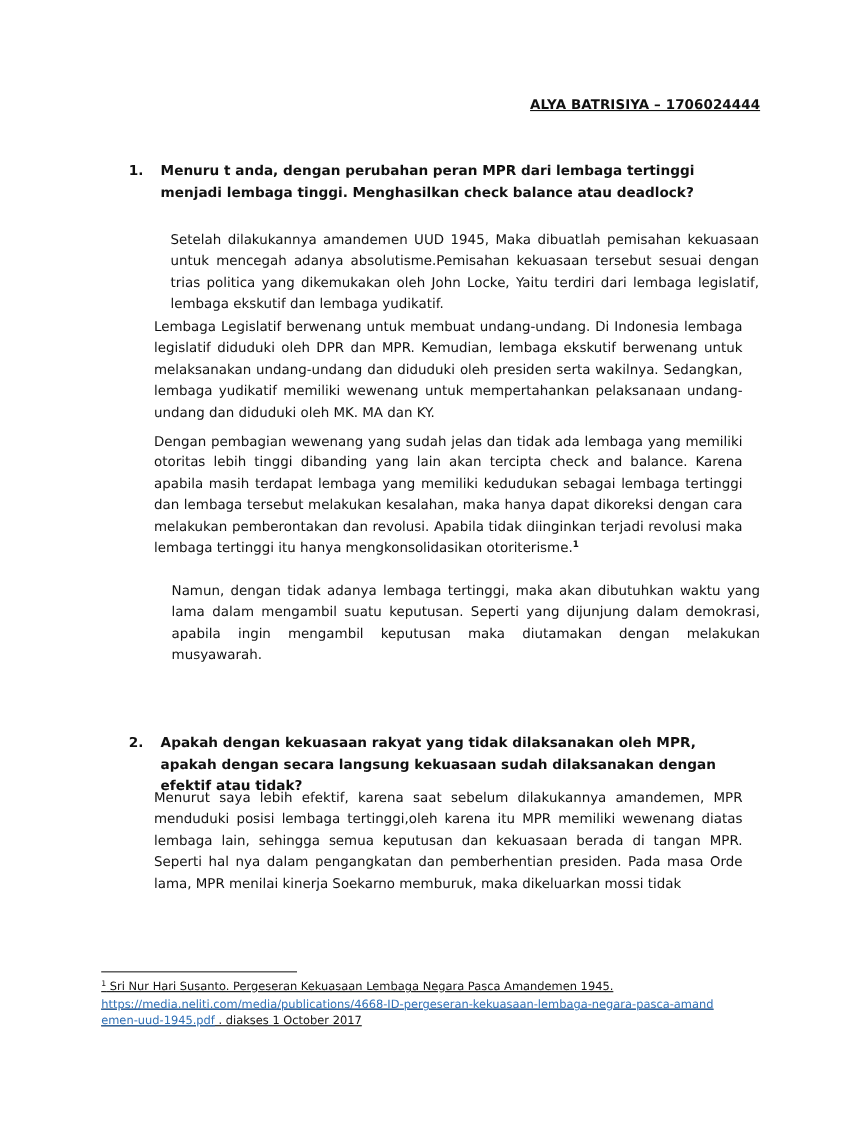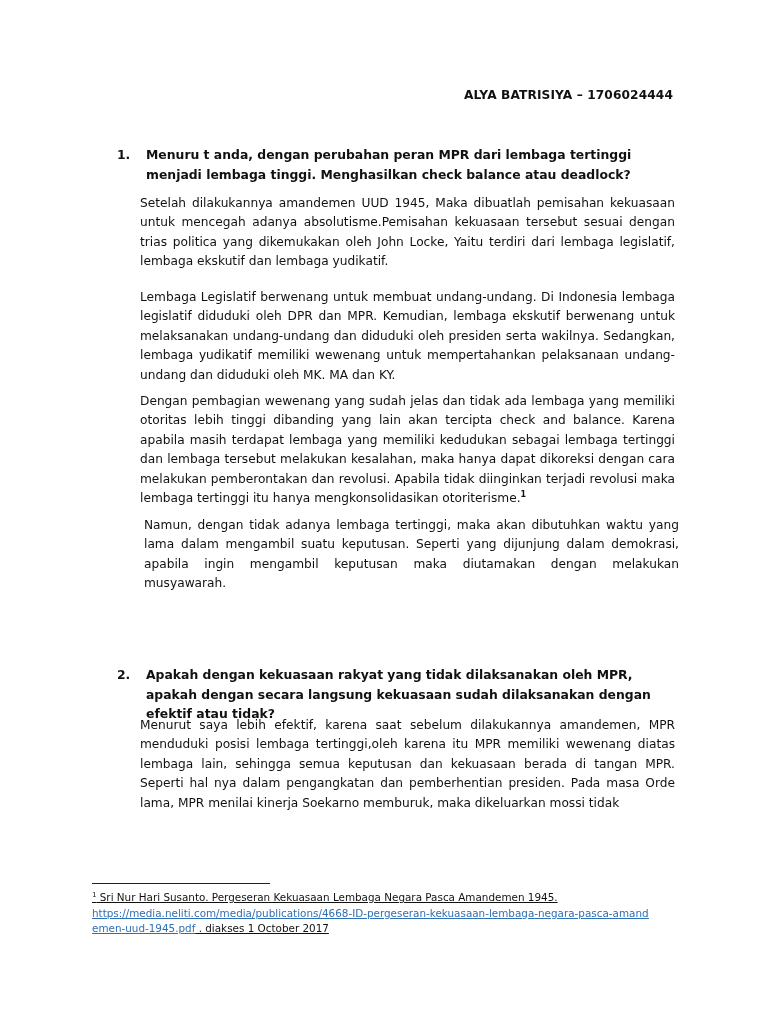--- a/index.html
+++ b/index.html
@@ -2,22 +2,22 @@
 <html><head>
   <meta charset="utf-8">
   <style>
     html, body { margin: 0; padding: 0; }
     body {
       width: 768px; height: 1024px; background: #ffffff; position: relative; overflow: hidden;
       font-family: "DejaVu Sans", "Liberation Sans", sans-serif; color: #111111;
     }
     .page { position: absolute; left: 0; top: 0; width: 768px; height: 1024px; background: #fff; }
     .author {
-      position: absolute; top: 88px; right: 95px;
-      font-size: 12.2px; font-weight: bold; letter-spacing: 0.1px; white-space: nowrap;
+      position: absolute; top: 88px; right: 77px;
+      font-size: 12.2px; font-weight: bold; letter-spacing: 0.1px; white-space: nowrap; text-decoration: underline;
     }
     .question {
       position: absolute; left: 117px; width: 560px;
       font-size: 12.4px; font-weight: bold; line-height: 19.5px;
     }
     .question .num { position: absolute; left: 0; top: 0; }
     .question .qtext { margin-left: 29px; display: block; }
     .para {
       position: absolute; left: 140px; width: 535px;
       font-size: 12.2px; line-height: 19.4px; text-align: justify; text-align-last: left;
@@ -36,24 +36,24 @@
 
 <div class="page">
 
   <div class="author">ALYA BATRISIYA – 1706024444</div>
 
   <div class="question" style="top:145px;">
     <span class="num">1.</span>
     <span class="qtext">Menuru t anda, dengan perubahan peran MPR dari lembaga  tertinggi menjadi lembaga tinggi. Menghasilkan check balance atau deadlock?</span>
   </div>
 
-  <p class="para" style="top:194px;margin:0;">Setelah dilakukannya amandemen UUD 1945, Maka dibuatlah pemisahan kekuasaan untuk mencegah adanya absolutisme.Pemisahan kekuasaan tersebut sesuai dengan trias politica yang dikemukakan oleh John Locke, Yaitu terdiri dari lembaga legislatif, lembaga ekskutif dan lembaga yudikatif.</p>
+  <p class="para" style="top:194px;margin:15px;">Setelah dilakukannya amandemen UUD 1945, Maka dibuatlah pemisahan kekuasaan untuk mencegah adanya absolutisme.Pemisahan kekuasaan tersebut sesuai dengan trias politica yang dikemukakan oleh John Locke, Yaitu terdiri dari lembaga legislatif, lembaga ekskutif dan lembaga yudikatif.</p>
   <p class="para" style="top:288px;margin:0;"> Lembaga Legislatif berwenang untuk membuat undang-undang. Di Indonesia lembaga legislatif diduduki oleh DPR dan MPR. Kemudian, lembaga ekskutif berwenang untuk melaksanakan  undang-undang dan diduduki oleh presiden serta wakilnya. Sedangkan, lembaga yudikatif memiliki wewenang untuk mempertahankan pelaksanaan undang-undang  dan diduduki oleh MK. MA dan KY.</p>
   <p class="para" style="top:392px;margin:0;"><span>Dengan pembagian wewenang yang sudah jelas dan tidak ada lembaga yang memiliki otoritas lebih tinggi dibanding yang lain akan tercipta check and balance. Karena apabila masih terdapat lembaga yang memiliki kedudukan sebagai lembaga tertinggi dan lembaga tersebut melakukan kesalahan, maka hanya dapat dikoreksi dengan cara melakukan pemberontakan dan revolusi. Apabila tidak diinginkan terjadi revolusi maka lembaga tertinggi itu hanya mengkonsolidasikan otoriterisme.</span><sup>1</sup></p>
-  <p class="para" style="top:512px;margin:4px;">Namun, dengan tidak adanya lembaga tertinggi, maka akan dibutuhkan waktu yang lama dalam mengambil suatu keputusan. Seperti yang dijunjung dalam demokrasi, apabila ingin mengambil keputusan maka diutamakan dengan melakukan musyawarah.</p>
+  <p class="para" style="top:512px;margin:16px;">Namun, dengan tidak adanya lembaga tertinggi, maka akan dibutuhkan waktu yang lama dalam mengambil suatu keputusan. Seperti yang dijunjung dalam demokrasi, apabila ingin mengambil keputusan maka diutamakan dengan melakukan musyawarah.</p>
 
   <div class="question" style="top:665px;">
     <span class="num">2.</span>
     <span class="qtext">Apakah dengan kekuasaan rakyat yang tidak dilaksanakan oleh MPR, apakah dengan secara langsung kekuasaan sudah dilaksanakan dengan efektif atau tidak?</span>
   </div>
 
   <p class="para" style="top:716px;margin:0;">Menurut saya lebih efektif, karena  saat sebelum dilakukannya amandemen,  MPR menduduki posisi lembaga tertinggi,oleh karena itu MPR memiliki wewenang diatas lembaga lain, sehingga semua keputusan dan kekuasaan berada di tangan MPR. Seperti hal nya dalam pengangkatan dan pemberhentian presiden. Pada masa Orde lama, MPR menilai kinerja Soekarno memburuk, maka dikeluarkan mossi tidak</p>
 
   <div class="footnote-rule"></div>
   <div class="footnote">

